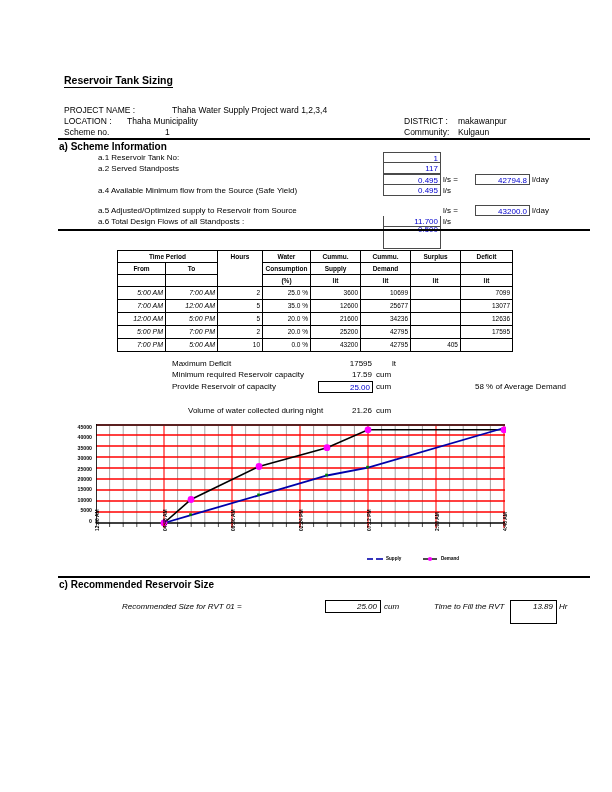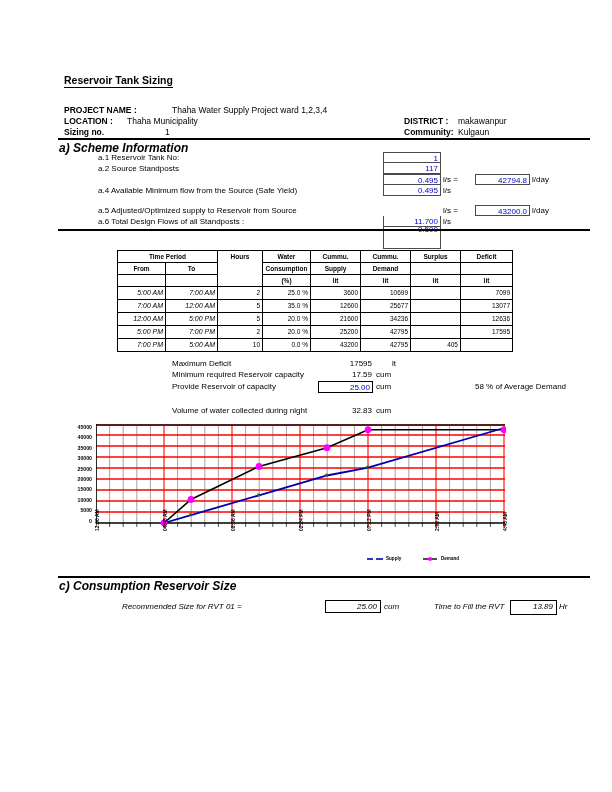--- a/index.html
+++ b/index.html
@@ -16,27 +16,27 @@
 
   
   .title {
     position:absolute; left:64px; top:74px;
     font-size:10.5px; font-weight:bold;
     border-bottom:1.5px solid #000; padding-bottom:1px;
   }
 
   
   .hdr { position:absolute; font-size:8.5px; white-space:nowrap; }
-  .hdr.b { font-weight:bold; }
+  .hdr.b { font-weight:normal; }
 
   .rule { position:absolute; background:#000; }
 
   
   .sect {
-    position:absolute; font-size:12px; font-style:italic; font-weight:bold;
+    position:absolute; font-size:10px; font-weight:bold;
     white-space:nowrap;
   }
 
   
   .si-label { position:absolute; font-size:8px; white-space:nowrap; }
   .si-box {
     position:absolute; border:1px solid #4a4a4a;
     font-size:8px; color:#0000cc; text-align:right;
     padding-right:2px; box-sizing:border-box;
     line-height:11px; background:#fff;
@@ -116,33 +116,33 @@
   <div class="title">Reservoir Tank Sizing</div>
 
   <div class="hdr b" style="left:64px; top:105px;">PROJECT NAME :</div>
   <div class="hdr" style="left:172px; top:105px;">Thaha Water Supply Project ward 1,2,3,4</div>
 
   <div class="hdr b" style="left:64px; top:116px;">LOCATION :</div>
   <div class="hdr" style="left:127px; top:116px;text-align:center;">Thaha Municipality</div>
   <div class="hdr b" style="left:404px; top:116px;">DISTRICT :</div>
   <div class="hdr" style="left:458px; top:116px;">makawanpur</div>
 
-  <div class="hdr b" style="left:64px; top:127px;">Sizing no.</div>
+  <div class="hdr b" style="left:64px; top:127px;">Scheme no.</div>
   <div class="hdr" style="left:165px; top:127px;">1</div>
   <div class="hdr b" style="left:404px; top:127px;">Community:</div>
   <div class="hdr" style="left:458px; top:127px;">Kulgaun</div>
 
   <div class="rule" style="left:58px; top:138px; width:532px; height:2.2px;"></div>
 
   <div class="sect" style="left:59px; top:141px;">a) Scheme Information</div>
 
   <div class="si-label" style="left:98px; top:153px;">a.1  Reservoir Tank No:</div>
   <div class="si-box" style="left:383px; top:152px; width:58px; height:11px;">1</div>
 
-  <div class="si-label" style="left:98px; top:164px;">a.2  Source Standposts</div>
+  <div class="si-label" style="left:98px; top:164px;">a.2  Served Standposts</div>
   <div class="si-box" style="left:383px; top:163px; width:58px; height:11px; border-top:none;">117</div>
 
   <div class="si-box" style="left:383px; top:174px; width:58px; height:11px;">0.495</div>
   <div class="si-unit" style="left:443px; top:175px;">l/s =</div>
   <div class="si-box" style="left:475px; top:174px; width:55px; height:11px;">42794.8</div>
   <div class="si-unit" style="left:532px; top:175px;">l/day</div>
 
   <div class="si-label" style="left:98px; top:186px;">a.4  Available Minimum flow from the Source (Safe Yield)</div>
   <div class="si-box" style="left:383px; top:185px; width:58px; height:11px; border-top:none;">0.495</div>
   <div class="si-unit" style="left:443px; top:186px;">l/s</div>
@@ -250,22 +250,22 @@
   <div class="sum-lbl" style="left:172px; top:370px;">Minimum required Reservoir capacity</div>
   <div class="sum-val" style="left:330px; top:370px; width:42px;">17.59</div>
   <div class="sum-unit" style="left:376px; top:370px;">cum</div>
 
   <div class="sum-lbl" style="left:172px; top:382px;">Provide Reservoir of capacity</div>
   <div class="sum-box" style="left:318px; top:381px; width:55px; height:12px;">25.00</div>
   <div class="sum-unit" style="left:376px; top:382px;">cum</div>
   <div class="sum-unit" style="left:475px; top:382px;">58 % of Average Demand</div>
 
 
-  <div class="sum-lbl" style="left:172px; top:406px;">Volume of water collected during night</div>
-  <div class="sum-val" style="left:330px; top:406px; width:42px;">32.83</div>
+  <div class="sum-lbl" style="left:188px; top:406px;">Volume of water collected during night</div>
+  <div class="sum-val" style="left:330px; top:406px; width:42px;">21.26</div>
   <div class="sum-unit" style="left:376px; top:406px;">cum</div>
 
   <div class="chart-wrap">
 
     <div class="ylab" style="left:0px;  top:1px;">45000</div>
     <div class="ylab" style="left:0px;  top:11.4px;">40000</div>
     <div class="ylab" style="left:0px;  top:21.8px;">35000</div>
     <div class="ylab" style="left:0px;  top:32.2px;">30000</div>
     <div class="ylab" style="left:0px;  top:42.6px;">25000</div>
     <div class="ylab" style="left:0px;  top:53.0px;">20000</div>
@@ -409,23 +409,23 @@
       <line x1="9" y1="5" x2="16" y2="5" stroke="#0000aa" stroke-width="1.6"></line>
       <line x1="56" y1="5" x2="70" y2="5" stroke="#000000" stroke-width="1.4"></line>
       <circle cx="63" cy="5" r="2.1" fill="#ff00ff"></circle>
     </svg>
     <div class="legend-txt" style="left:324px; top:132px;">Supply</div>
     <div class="legend-txt" style="left:379px; top:132px;">Demand</div>
   </div>
 
   <div class="rule" style="left:58px; top:576px; width:532px; height:2.2px;"></div>
 
-  <div class="sect" style="left:59px; top:579px;">c) Consumption Reservoir Size</div>
+  <div class="sect" style="left:59px; top:579px;">c) Recommended Reservoir Size</div>
 
   <div class="rec-lbl" style="left:122px; top:602px;">Recommended Size for RVT    01  =</div>
   <div class="rec-box" style="left:325px; top:600px; width:56px; height:13px;">25.00</div>
   <div class="rec-lbl" style="left:384px; top:602px;">cum</div>
 
   <div class="rec-lbl" style="left:434px; top:602px;">Time to Fill the RVT</div>
-  <div class="rec-box" style="left:510px; top:600px; width:47px; height:15px;">13.89</div>
+  <div class="rec-box" style="left:510px; top:600px; width:47px; height:24px;">13.89</div>
   <div class="rec-lbl" style="left:559px; top:602px;">Hr</div>
 
 </div>
 
 </body></html>

